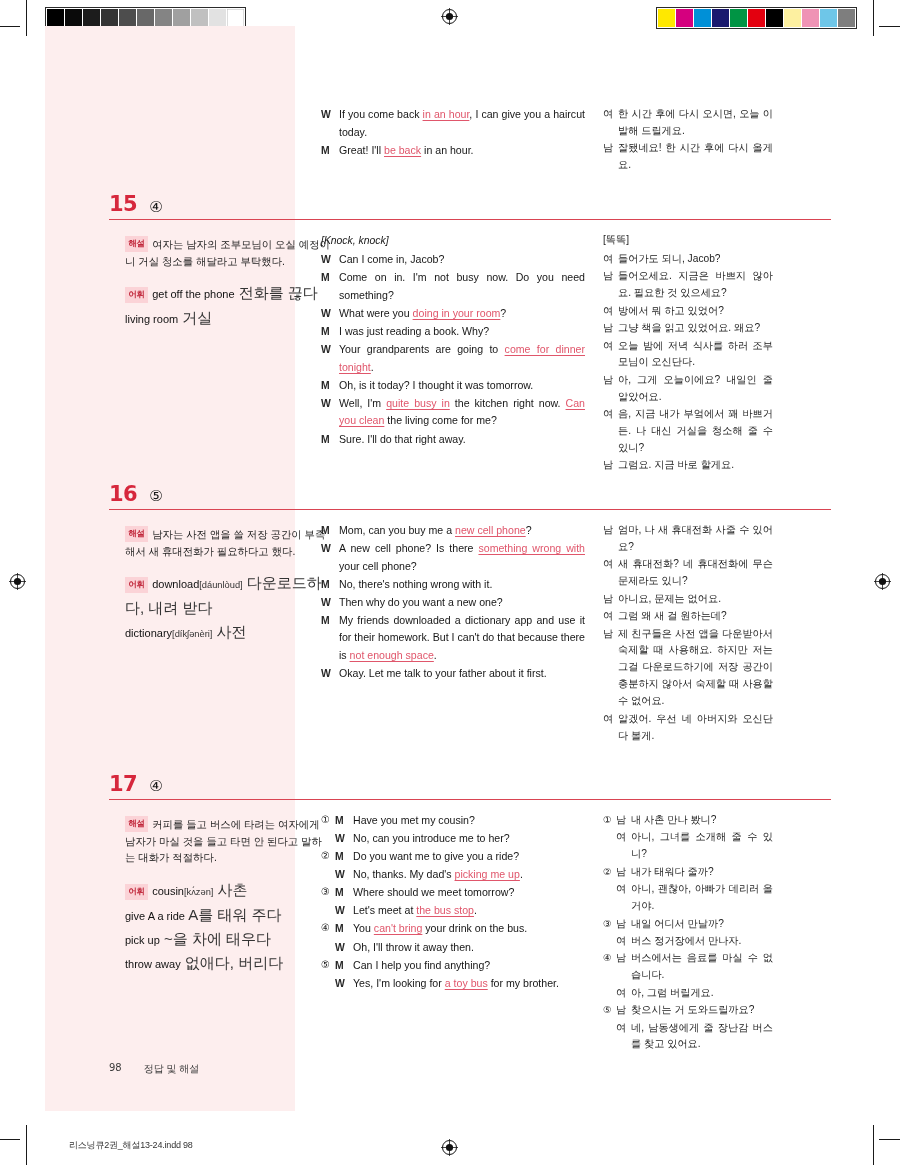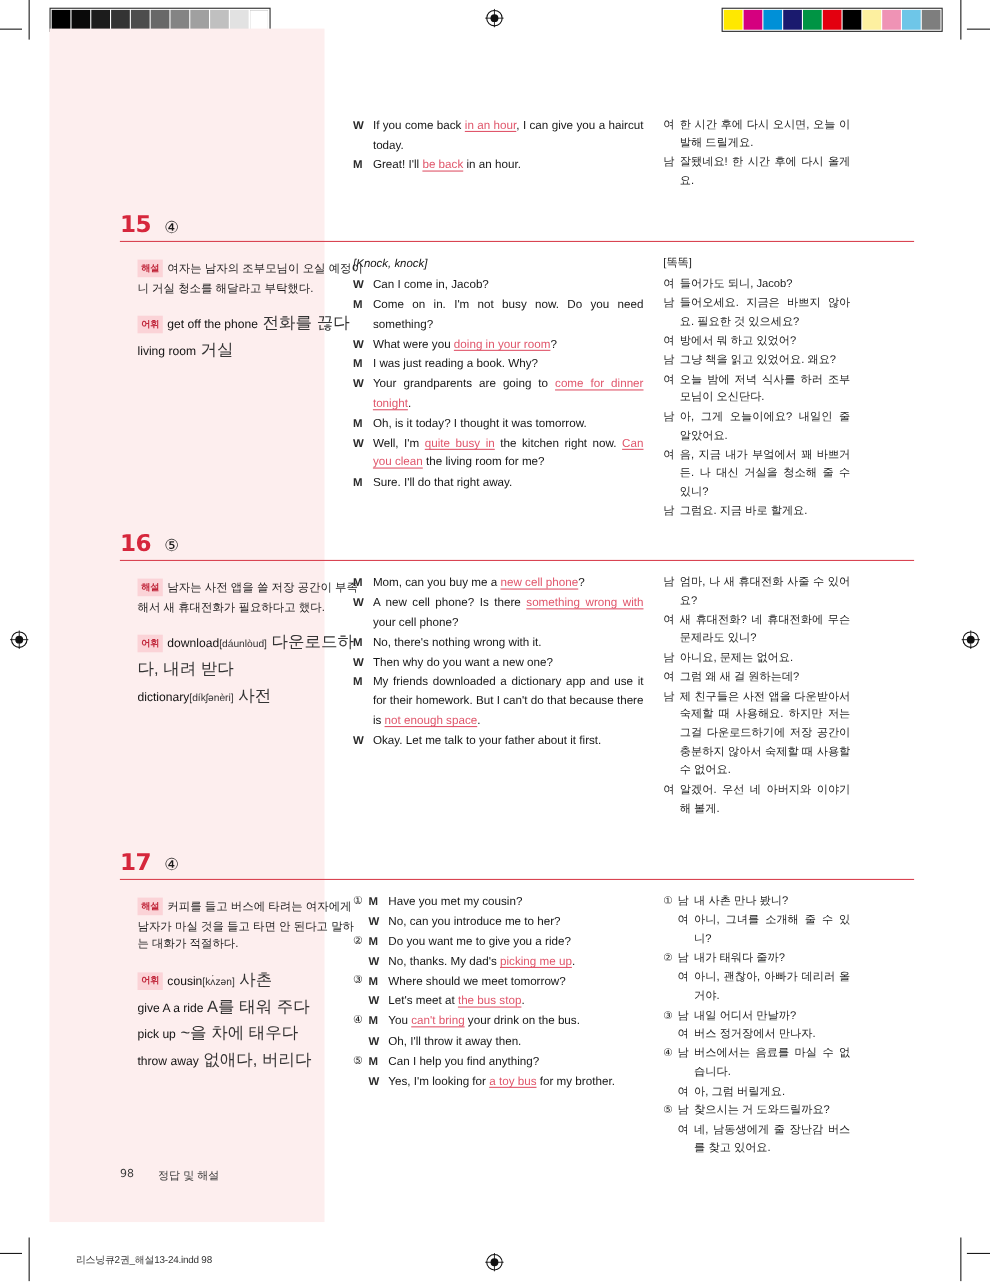--- a/index.html
+++ b/index.html
@@ -313,21 +313,21 @@
             <div class="d-row">
               <span class="d-spk">W</span>
               <span class="d-txt"><span>Your grandparents are going to </span><span class="hl">come for dinner tonight</span><span>.</span></span>
             </div>
             <div class="d-row">
               <span class="d-spk">M</span>
               <span class="d-txt"><span>Oh, is it today? I thought it was tomorrow.</span></span>
             </div>
             <div class="d-row">
               <span class="d-spk">W</span>
-              <span class="d-txt"><span>Well, I'm </span><span class="hl">quite busy in</span><span> the kitchen right now. </span><span class="hl">Can you clean</span><span> the living room for me?</span></span>
+              <span class="d-txt"><span>Well, I'm </span><span class="hl">quite busy in</span><span> the kitchen right now. </span><span class="hl">Can you clean</span><span> the living come for me?</span></span>
             </div>
             <div class="d-row">
               <span class="d-spk">M</span>
               <span class="d-txt"><span>Sure. I'll do that right away.</span></span>
             </div>
           </div>
           <div class="trans" style="top: 38px;">
             <div class="t-stage">[똑똑]</div>
             <div class="t-row">
               <span class="t-spk">여</span>
@@ -417,21 +417,21 @@
             <div class="t-row">
               <span class="t-spk">여</span>
               <span class="t-txt">그럼 왜 새 걸 원하는데?</span>
             </div>
             <div class="t-row">
               <span class="t-spk">남</span>
               <span class="t-txt">제 친구들은 사전 앱을 다운받아서 숙제할 때 사용해요. 하지만 저는 그걸 다운로드하기에  저장 공간이 충분하지 않아서 숙제할 때 사용할 수 없어요.</span>
             </div>
             <div class="t-row">
               <span class="t-spk">여</span>
-              <span class="t-txt">알겠어. 우선 네 아버지와 이야기해 볼게.</span>
+              <span class="t-txt">알겠어. 우선 네 아버지와 오신단다 볼게.</span>
             </div>
           </div>
         </div>
         <div class="section" style="top: 748px;">
           <div class="sec-head" style="top: 0px;">
             <span class="sec-num">17</span>
             <span class="sec-ans">④</span>
           </div>
           <div class="notes" style="top: 42px;">
             <div class="note-block"><span class="tag">해설</span><span>커피를 들고 버스에 타려는 여자에게 남자가 마실 것을 들고 타면 안 된다고 말하는 대화가 적절하다.</span></div>

